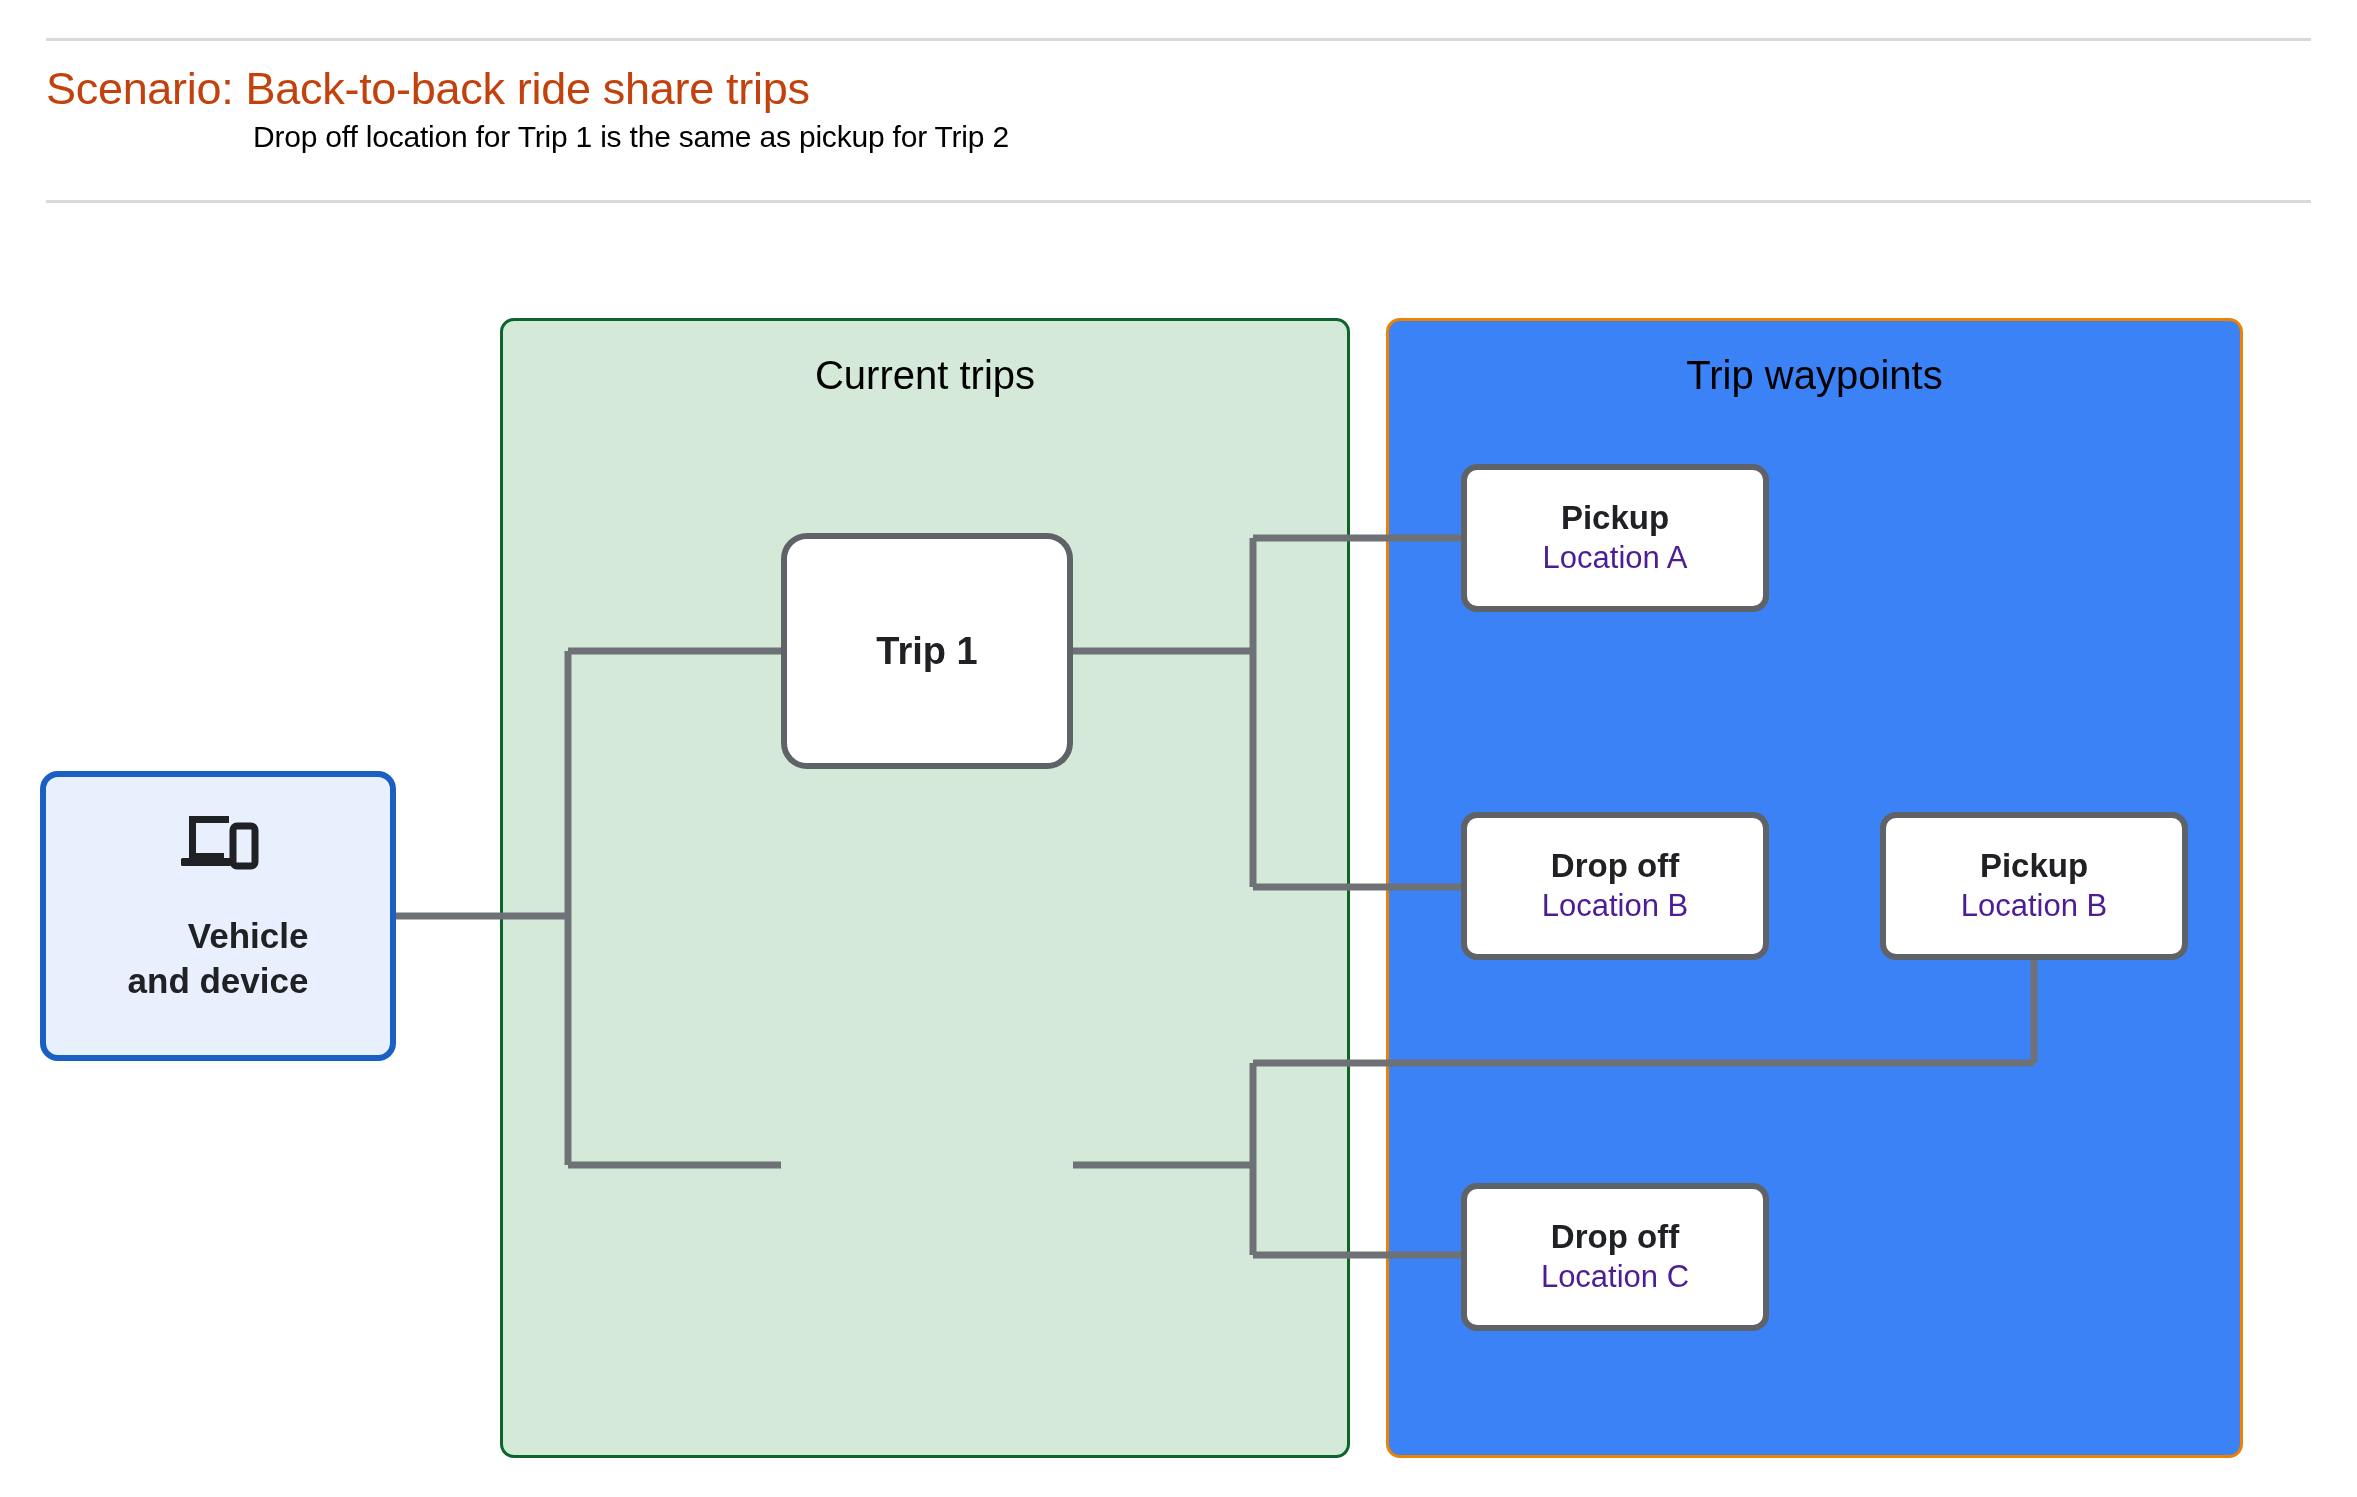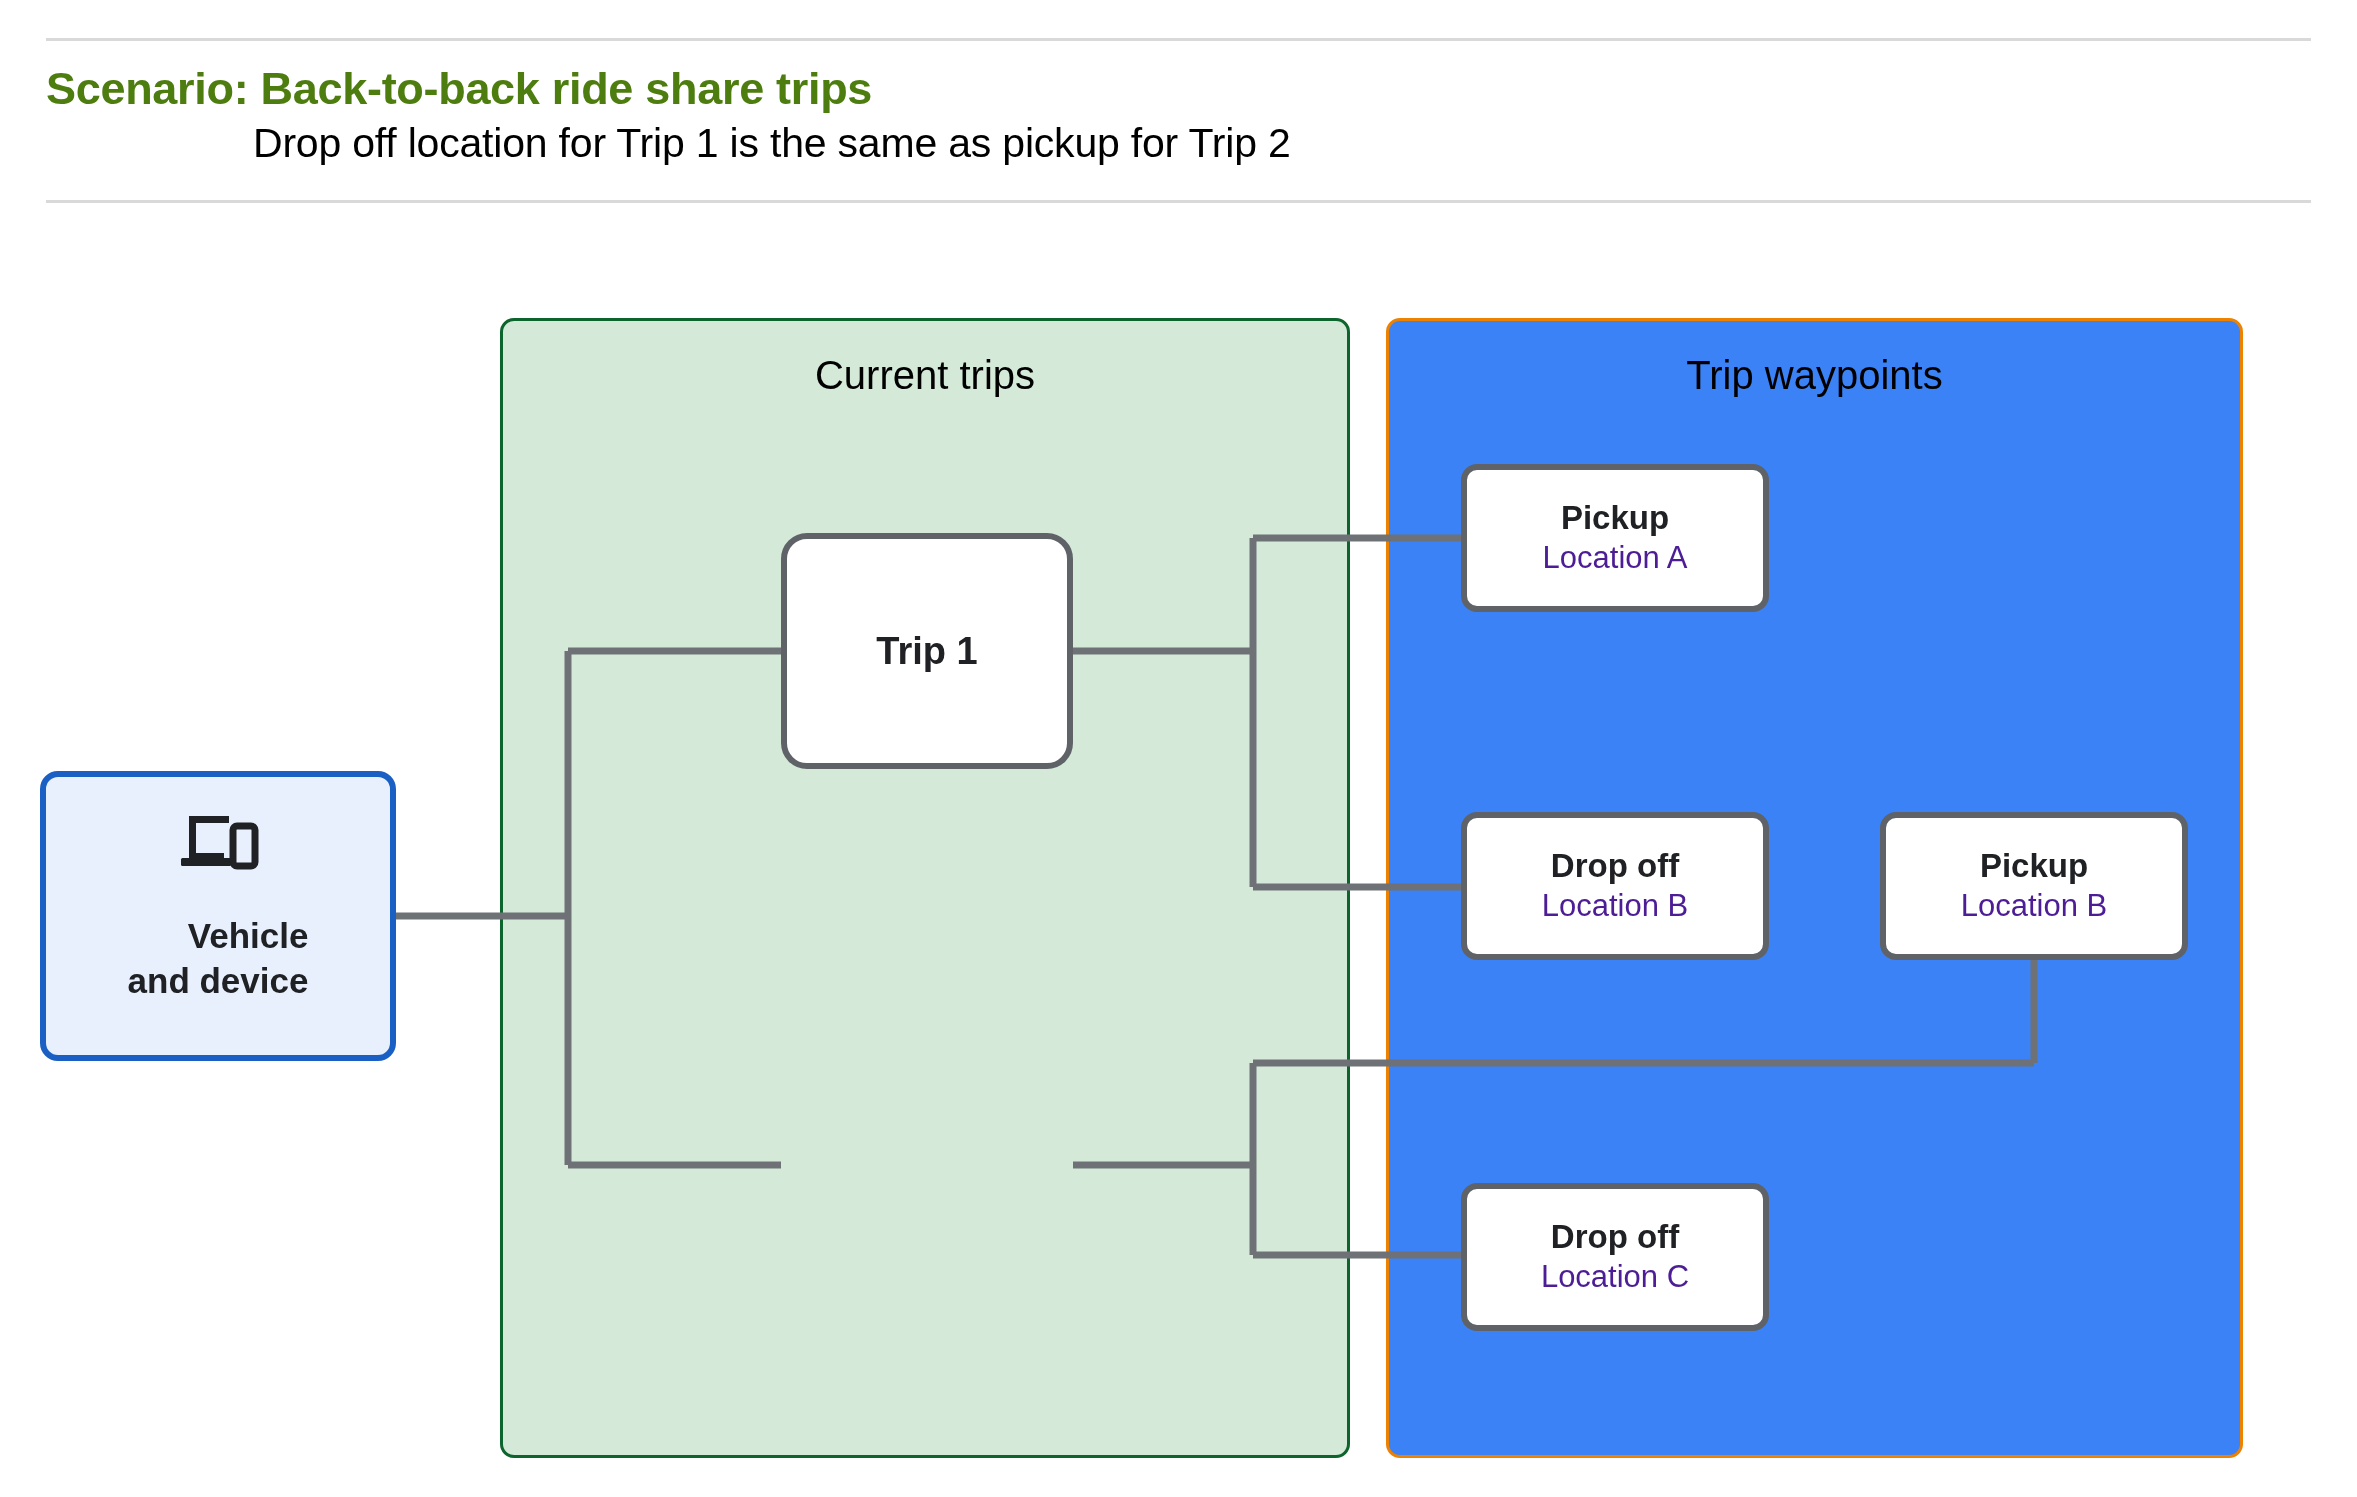--- a/index.html
+++ b/index.html
@@ -32,30 +32,30 @@
     background: #d9d9d9;
   }
   #rule-top { top: 38px; }
   #rule-bottom { top: 200px; }
 
   #scenario-title {
     position: absolute;
     left: 46px;
     top: 63px;
     font-size: 45px;
-    font-weight: bold;
+    font-weight: normal;
     letter-spacing: -0.3px;
     white-space: nowrap;
-    color: #4d7c0f;
+    color: #c2410c;
   }
   #scenario-subtitle {
     position: absolute;
     left: 253px;
     top: 120px;
-    font-size: 41px;
+    font-size: 30px;
     font-weight: normal;
     letter-spacing: -0.2px;
     white-space: nowrap;
     color: #000000;
   }
 
   
   #diagram {
     position: absolute;
     left: 0;

